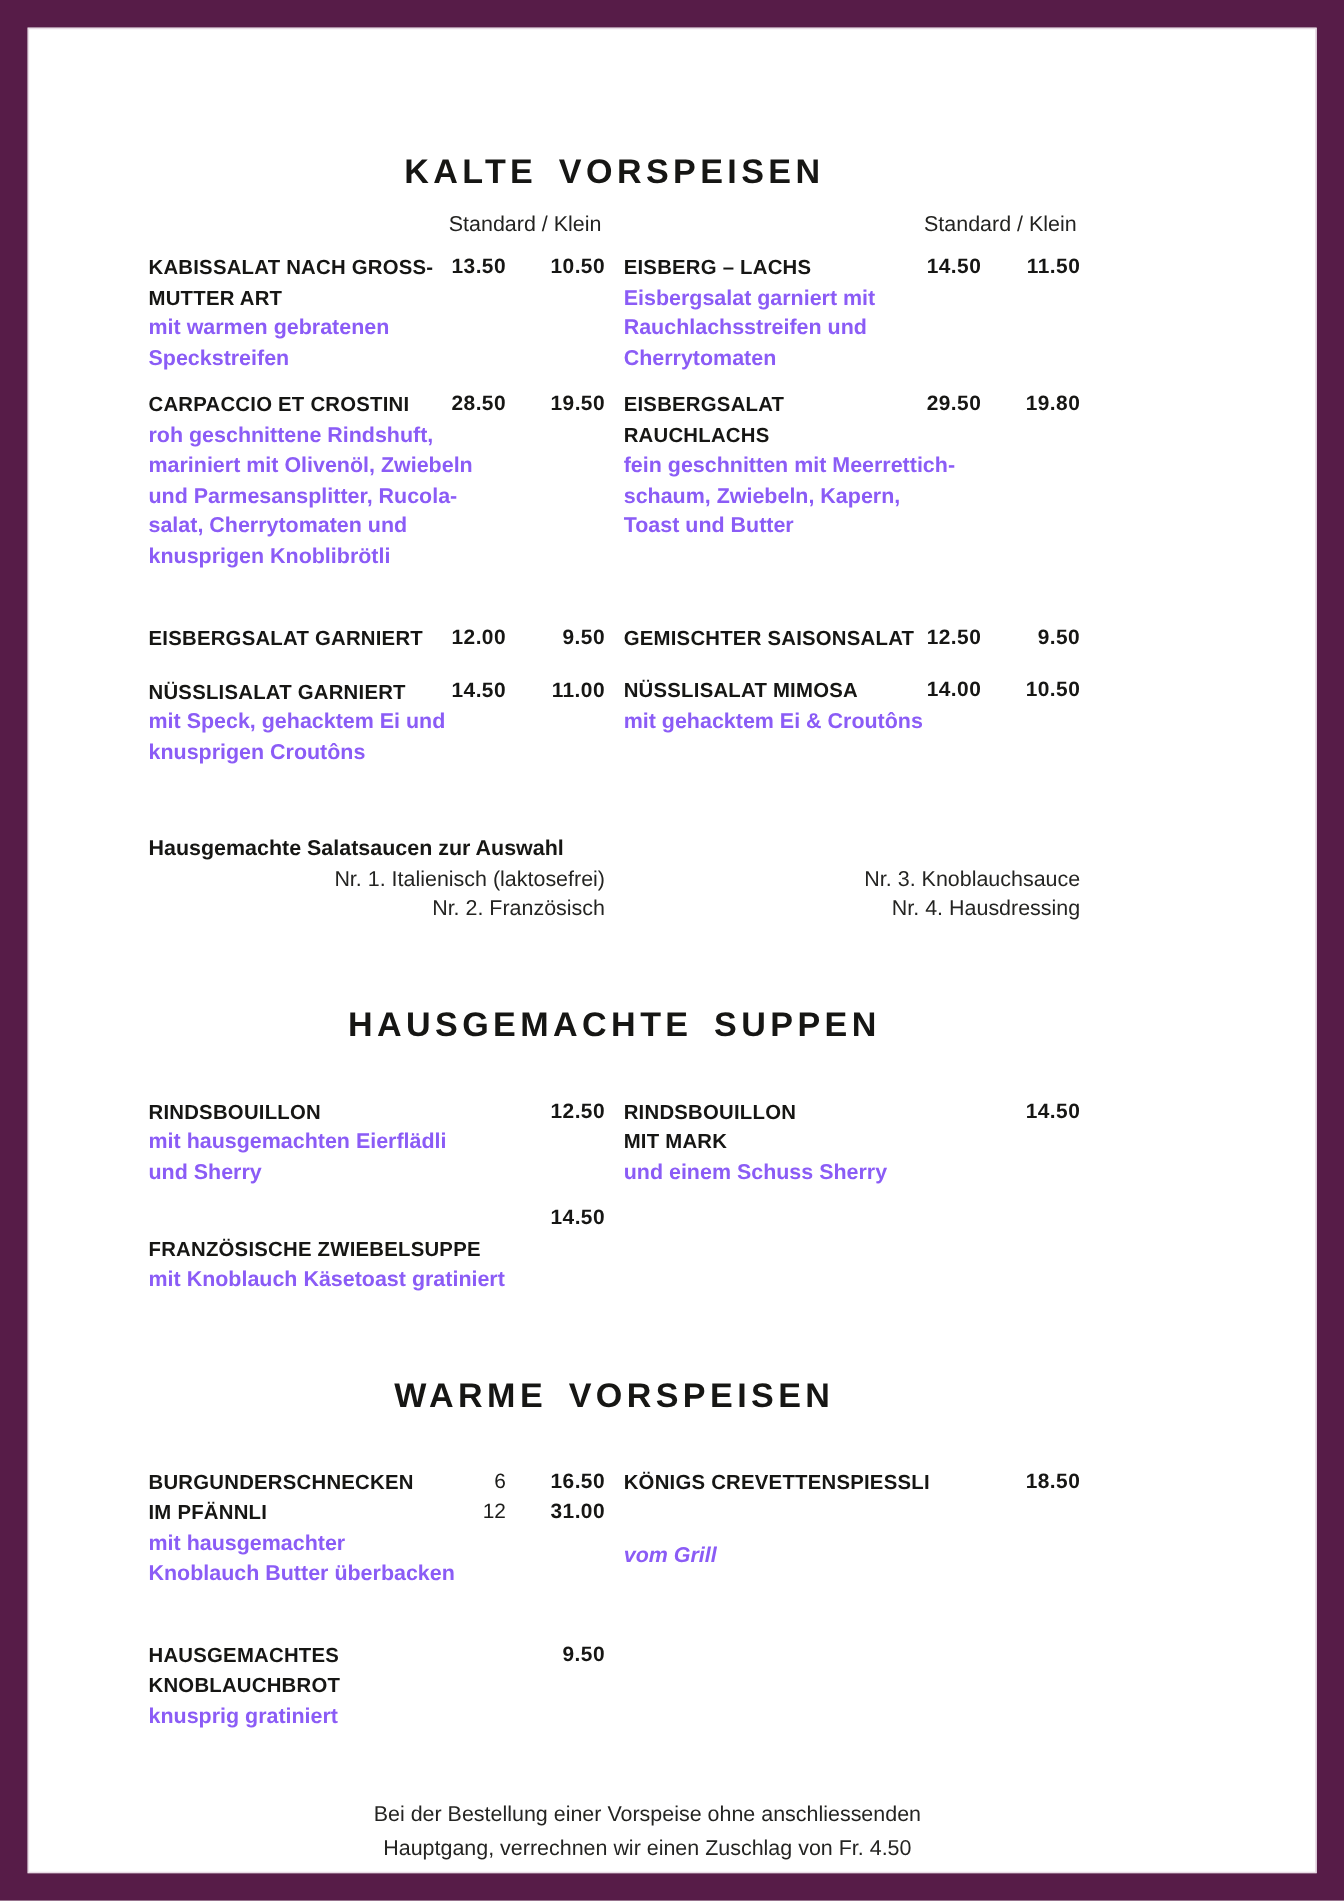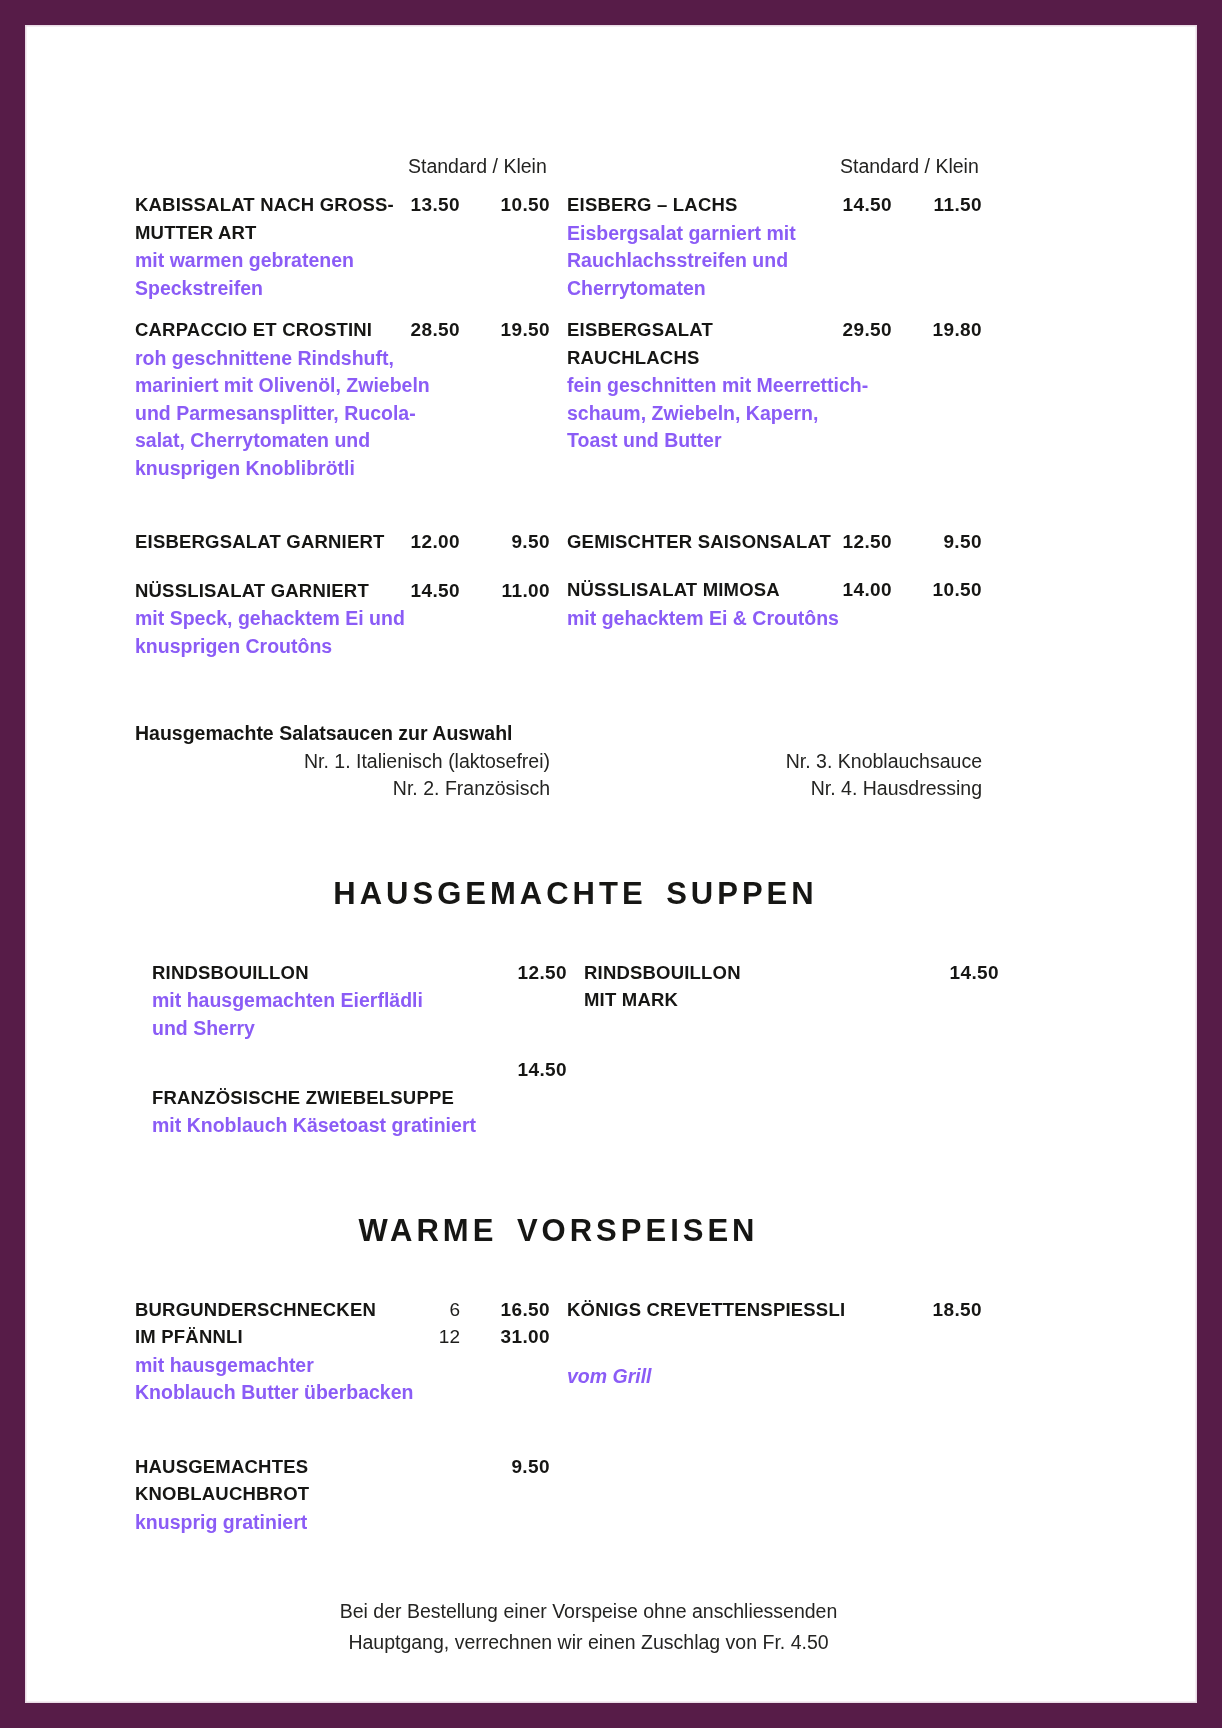--- a/index.html
+++ b/index.html
@@ -51,38 +51,39 @@
 
   .mb-lg { margin-bottom:46px; }
   .mb-xl { margin-bottom:73px; }
   .mb-md { margin-bottom:21px; }
 
   .sauces { margin-top:46px; }
   .sauces-title { font-size:19.5px; font-weight:700; line-height:27.5px; color:#161614; }
   .sauces-cols { display:flex; gap:17px; }
   .sauce-list { width:415px; flex:0 0 415px; font-size:19.5px; line-height:27.5px; white-space:pre; color:#242422;text-align:right; }
 
-  .sec-suppen { margin-top:72px;margin-left:17px; }
+  .sec-suppen { margin-top:72px; }
   .sec-warme  { margin-top:58px; }
   .cols-suppen, .cols-warme { margin-top:46px; }
   .price-solo-row { display:grid; grid-template-columns:1fr 90px; margin-top:10px; }
 
   .footer-note {
     margin-top:46px; width:847px; padding-left:60px; box-sizing:border-box;
     text-align:center; font-size:19.5px; line-height:31px; color:#242422;
     white-space:pre;
   }
 </style>
 </head>
 <body>
 
 <div class="page">
   <div class="inner">
 
     <section>
+      <h1 class="section-title">KALTE VORSPEISEN</h1>
 
       <div class="menu">
         <div class="cols">
 
           <div class="col">
             <div class="price-header-row">
               <span></span>
               <span class="price-header">Standard / Klein</span>
             </div>
 
@@ -214,20 +215,21 @@
           </div>
         </div>
 
         <div class="col">
           <div class="item">
             <div class="ihead2">
               <div class="iname">RINDSBOUILLON
 MIT MARK</div>
               <div class="price">14.50</div>
             </div>
+            <div class="idesc">und einem Schuss Sherry</div>
           </div>
         </div>
       </div>
     </section>
 
     <section class="sec-warme">
       <h1 class="section-title">WARME VORSPEISEN</h1>
 
       <div class="menu cols cols-warme">
 

